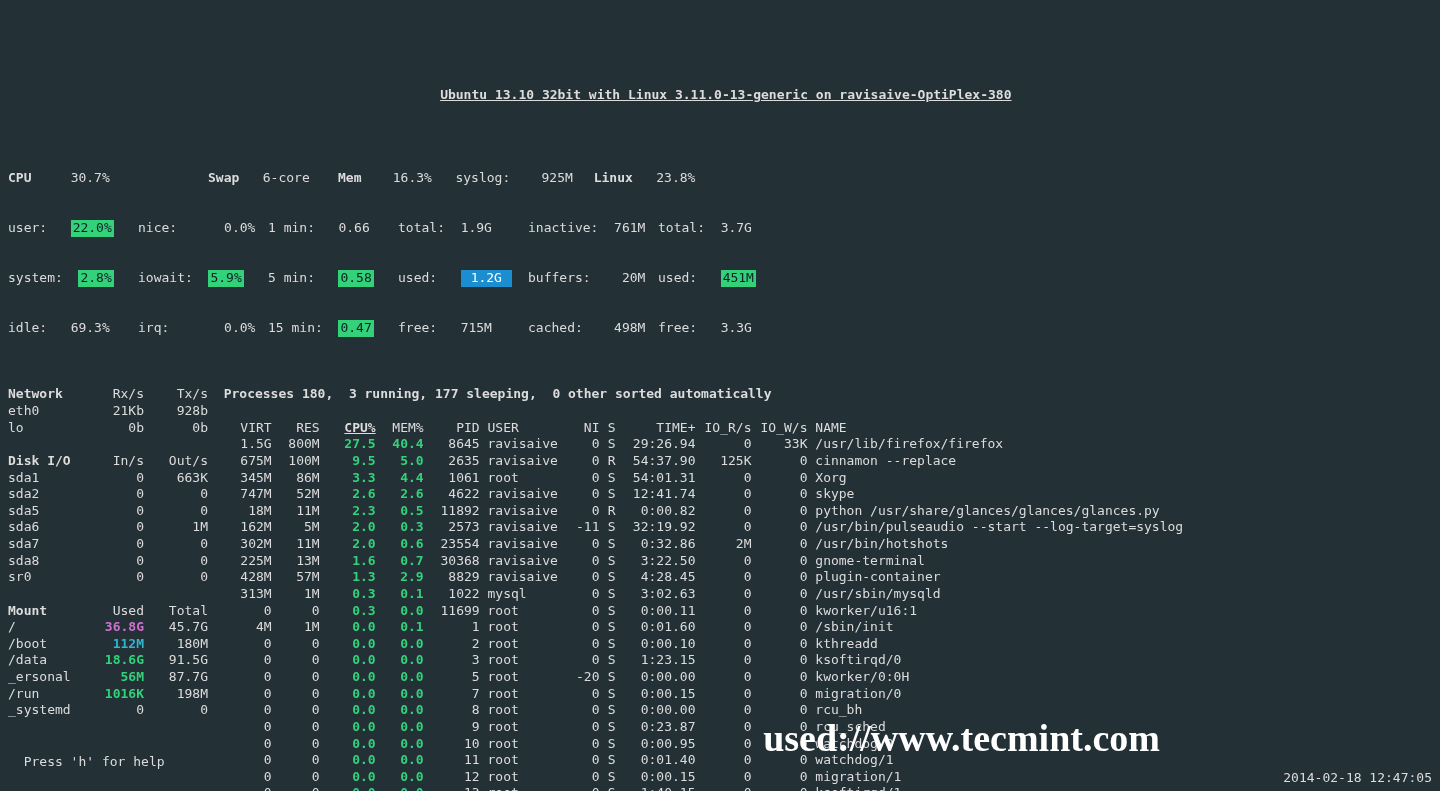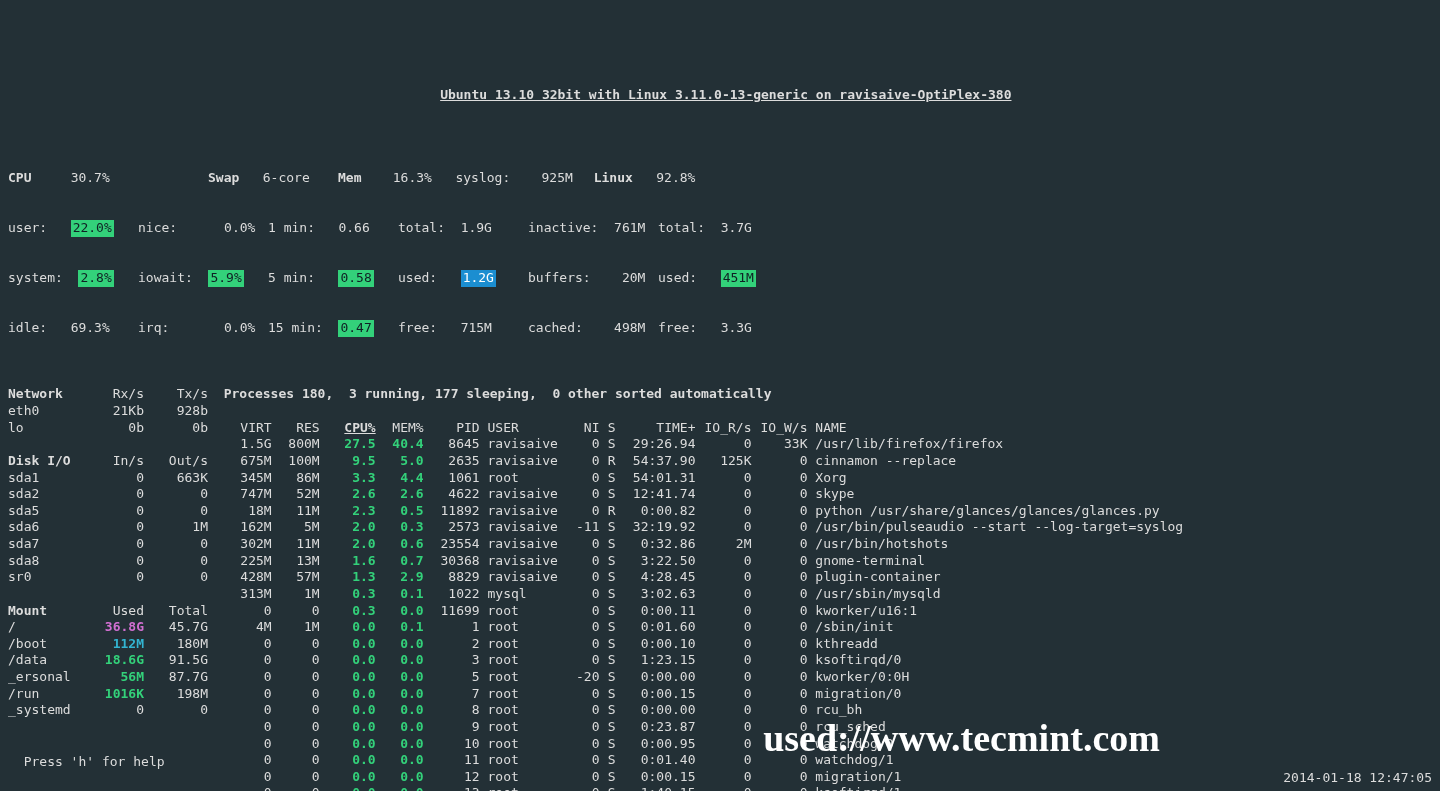--- a/index.html
+++ b/index.html
@@ -13,21 +13,21 @@
     white-space: pre;
     width: 1420px;
     overflow-x: hidden;
   }
   .u { text-decoration: underline; }
   .b { font-weight: bold; }
   .green { color: #33d17a; }
   .cyan  { color: #33b4d1; }
   .mag   { color: #d16fd1; }
   .bg-green { background: #33d17a; color: #102024; padding: 0 2px; }
-  .bg-cyan  { background: #1b8ed1; color: #fff; padding: 0 2px; }
+  .bg-cyan  { background: #1b8ed1; color: #fff; padding: 0 10px; }
   .row span { display: inline-block; }
   .watermark {
     position: fixed;
     right: 280px;
     bottom: 28px;
     font-family: Georgia, "Times New Roman", serif;
     font-size: 38px;
     font-weight: bold;
     color: #fff;
     pointer-events: none;
@@ -42,32 +42,32 @@
 </head>
 <body>
 
 
 
 <div style="text-align:center">
   <span class="b u">Ubuntu 13.10 32bit with Linux 3.11.0-13-generic on ravisaive-OptiPlex-380</span>
 </div>
 <br>
 <div class="row">
-<span style="width:200px"><span class="b">CPU</span>     <span>30.7%</span></span><span style="width:130px"><span class="b">Swap</span>   <span>6-core</span></span><span style="width:240px"><span class="b">Mem</span>    <span>16.3%</span>   <span>syslog:</span>    <span>925M</span></span><span style="width:180px">  <span class="b">Linux</span>   <span>92.8%</span></span>
+<span style="width:200px"><span class="b">CPU</span>     <span>30.7%</span></span><span style="width:130px"><span class="b">Swap</span>   <span>6-core</span></span><span style="width:240px"><span class="b">Mem</span>    <span>16.3%</span>   <span>syslog:</span>    <span>925M</span></span><span style="width:180px">  <span class="b">Linux</span>   <span>23.8%</span></span>
 <br>
 <span style="width:130px"><span>user:</span>   <span class="bg-green">22.0%</span></span><span style="width:130px"><span>nice:</span>      <span>0.0%</span></span><span style="width:130px"><span>1 min:</span>   <span>0.66</span></span><span style="width:130px"><span>total:</span>  <span>1.9G</span></span><span style="width:130px"><span>inactive:</span>  <span>761M</span></span><span style="width:130px"><span>total:</span>  <span>3.7G</span></span>
 <br>
 <span style="width:130px"><span>system:</span>  <span class="bg-green">2.8%</span></span><span style="width:130px"><span>iowait:</span>  <span class="bg-green">5.9%</span></span><span style="width:130px"><span>5 min:</span>   <span class="bg-green">0.58</span></span><span style="width:130px"><span>used:</span>   <span class="bg-cyan">1.2G</span></span><span style="width:130px"><span>buffers:</span>    <span>20M</span></span><span style="width:130px"><span>used:</span>   <span class="bg-green">451M</span></span>
 <br>
 <span style="width:130px"><span>idle:</span>   <span>69.3%</span></span><span style="width:130px"><span>irq:</span>       <span>0.0%</span></span><span style="width:130px"><span>15 min:</span>  <span class="bg-green">0.47</span></span><span style="width:130px"><span>free:</span>   <span>715M</span></span><span style="width:130px"><span>cached:</span>    <span>498M</span></span><span style="width:130px"><span>free:</span>   <span>3.3G</span></span>
 </div>
 <br>
 <div class="row" id="main-area"><span style="width:200px"><span class="b" style="width:72px;text-align:left">Network</span><span style="width:64px;text-align:right">Rx/s</span><span style="width:64px;text-align:right">Tx/s</span></span>  <span class="b">Processes 180,  3 running, 177 sleeping,  0 other sorted automatically</span><br><span style="width:200px"><span style="width:72px;text-align:left">eth0</span><span style="width:64px;text-align:right">21Kb</span><span style="width:64px;text-align:right">928b</span></span>  <br><span style="width:200px"><span style="width:72px;text-align:left">lo</span><span style="width:64px;text-align:right">0b</span><span style="width:64px;text-align:right">0b</span></span>  <span style="width:48px;text-align:right">VIRT</span><span style="width:48px;text-align:right">RES</span><span class="u b" style="width:56px;text-align:right">CPU%</span><span style="width:48px;text-align:right">MEM%</span><span style="width:56px;text-align:right">PID</span> <span style="width:80px;text-align:left">USER</span><span style="width:32px;text-align:right">NI</span><span style="width:16px;text-align:right">S</span><span style="width:80px;text-align:right">TIME+</span><span style="width:56px;text-align:right">IO_R/s</span><span style="width:56px;text-align:right">IO_W/s</span> <span style="width:32px;text-align:left">NAME</span><br><span style="width:200px"></span>  <span style="width:48px;text-align:right">1.5G</span><span style="width:48px;text-align:right">800M</span><span class="green b" style="width:56px;text-align:right">27.5</span><span class="green b" style="width:48px;text-align:right">40.4</span><span style="width:56px;text-align:right">8645</span> <span style="width:80px;text-align:left">ravisaive</span><span style="width:32px;text-align:right">0</span><span style="width:16px;text-align:right">S</span><span style="width:80px;text-align:right">29:26.94</span><span style="width:56px;text-align:right">0</span><span style="width:56px;text-align:right">33K</span> <span>/usr/lib/firefox/firefox</span><br><span style="width:200px"><span class="b" style="width:72px;text-align:left">Disk I/O</span><span style="width:64px;text-align:right">In/s</span><span style="width:64px;text-align:right">Out/s</span></span>  <span style="width:48px;text-align:right">675M</span><span style="width:48px;text-align:right">100M</span><span class="green b" style="width:56px;text-align:right">9.5</span><span class="green b" style="width:48px;text-align:right">5.0</span><span style="width:56px;text-align:right">2635</span> <span style="width:80px;text-align:left">ravisaive</span><span style="width:32px;text-align:right">0</span><span style="width:16px;text-align:right">R</span><span style="width:80px;text-align:right">54:37.90</span><span style="width:56px;text-align:right">125K</span><span style="width:56px;text-align:right">0</span> <span>cinnamon --replace</span><br><span style="width:200px"><span style="width:72px;text-align:left">sda1</span><span style="width:64px;text-align:right">0</span><span style="width:64px;text-align:right">663K</span></span>  <span style="width:48px;text-align:right">345M</span><span style="width:48px;text-align:right">86M</span><span class="green b" style="width:56px;text-align:right">3.3</span><span class="green b" style="width:48px;text-align:right">4.4</span><span style="width:56px;text-align:right">1061</span> <span style="width:80px;text-align:left">root</span><span style="width:32px;text-align:right">0</span><span style="width:16px;text-align:right">S</span><span style="width:80px;text-align:right">54:01.31</span><span style="width:56px;text-align:right">0</span><span style="width:56px;text-align:right">0</span> <span>Xorg</span><br><span style="width:200px"><span style="width:72px;text-align:left">sda2</span><span style="width:64px;text-align:right">0</span><span style="width:64px;text-align:right">0</span></span>  <span style="width:48px;text-align:right">747M</span><span style="width:48px;text-align:right">52M</span><span class="green b" style="width:56px;text-align:right">2.6</span><span class="green b" style="width:48px;text-align:right">2.6</span><span style="width:56px;text-align:right">4622</span> <span style="width:80px;text-align:left">ravisaive</span><span style="width:32px;text-align:right">0</span><span style="width:16px;text-align:right">S</span><span style="width:80px;text-align:right">12:41.74</span><span style="width:56px;text-align:right">0</span><span style="width:56px;text-align:right">0</span> <span>skype</span><br><span style="width:200px"><span style="width:72px;text-align:left">sda5</span><span style="width:64px;text-align:right">0</span><span style="width:64px;text-align:right">0</span></span>  <span style="width:48px;text-align:right">18M</span><span style="width:48px;text-align:right">11M</span><span class="green b" style="width:56px;text-align:right">2.3</span><span class="green b" style="width:48px;text-align:right">0.5</span><span style="width:56px;text-align:right">11892</span> <span style="width:80px;text-align:left">ravisaive</span><span style="width:32px;text-align:right">0</span><span style="width:16px;text-align:right">R</span><span style="width:80px;text-align:right">0:00.82</span><span style="width:56px;text-align:right">0</span><span style="width:56px;text-align:right">0</span> <span>python /usr/share/glances/glances/glances.py</span><br><span style="width:200px"><span style="width:72px;text-align:left">sda6</span><span style="width:64px;text-align:right">0</span><span style="width:64px;text-align:right">1M</span></span>  <span style="width:48px;text-align:right">162M</span><span style="width:48px;text-align:right">5M</span><span class="green b" style="width:56px;text-align:right">2.0</span><span class="green b" style="width:48px;text-align:right">0.3</span><span style="width:56px;text-align:right">2573</span> <span style="width:80px;text-align:left">ravisaive</span><span style="width:32px;text-align:right">-11</span><span style="width:16px;text-align:right">S</span><span style="width:80px;text-align:right">32:19.92</span><span style="width:56px;text-align:right">0</span><span style="width:56px;text-align:right">0</span> <span>/usr/bin/pulseaudio --start --log-target=syslog</span><br><span style="width:200px"><span style="width:72px;text-align:left">sda7</span><span style="width:64px;text-align:right">0</span><span style="width:64px;text-align:right">0</span></span>  <span style="width:48px;text-align:right">302M</span><span style="width:48px;text-align:right">11M</span><span class="green b" style="width:56px;text-align:right">2.0</span><span class="green b" style="width:48px;text-align:right">0.6</span><span style="width:56px;text-align:right">23554</span> <span style="width:80px;text-align:left">ravisaive</span><span style="width:32px;text-align:right">0</span><span style="width:16px;text-align:right">S</span><span style="width:80px;text-align:right">0:32.86</span><span style="width:56px;text-align:right">2M</span><span style="width:56px;text-align:right">0</span> <span>/usr/bin/hotshots</span><br><span style="width:200px"><span style="width:72px;text-align:left">sda8</span><span style="width:64px;text-align:right">0</span><span style="width:64px;text-align:right">0</span></span>  <span style="width:48px;text-align:right">225M</span><span style="width:48px;text-align:right">13M</span><span class="green b" style="width:56px;text-align:right">1.6</span><span class="green b" style="width:48px;text-align:right">0.7</span><span style="width:56px;text-align:right">30368</span> <span style="width:80px;text-align:left">ravisaive</span><span style="width:32px;text-align:right">0</span><span style="width:16px;text-align:right">S</span><span style="width:80px;text-align:right">3:22.50</span><span style="width:56px;text-align:right">0</span><span style="width:56px;text-align:right">0</span> <span>gnome-terminal</span><br><span style="width:200px"><span style="width:72px;text-align:left">sr0</span><span style="width:64px;text-align:right">0</span><span style="width:64px;text-align:right">0</span></span>  <span style="width:48px;text-align:right">428M</span><span style="width:48px;text-align:right">57M</span><span class="green b" style="width:56px;text-align:right">1.3</span><span class="green b" style="width:48px;text-align:right">2.9</span><span style="width:56px;text-align:right">8829</span> <span style="width:80px;text-align:left">ravisaive</span><span style="width:32px;text-align:right">0</span><span style="width:16px;text-align:right">S</span><span style="width:80px;text-align:right">4:28.45</span><span style="width:56px;text-align:right">0</span><span style="width:56px;text-align:right">0</span> <span>plugin-container</span><br><span style="width:200px"></span>  <span style="width:48px;text-align:right">313M</span><span style="width:48px;text-align:right">1M</span><span class="green b" style="width:56px;text-align:right">0.3</span><span class="green b" style="width:48px;text-align:right">0.1</span><span style="width:56px;text-align:right">1022</span> <span style="width:80px;text-align:left">mysql</span><span style="width:32px;text-align:right">0</span><span style="width:16px;text-align:right">S</span><span style="width:80px;text-align:right">3:02.63</span><span style="width:56px;text-align:right">0</span><span style="width:56px;text-align:right">0</span> <span>/usr/sbin/mysqld</span><br><span style="width:200px"><span class="b" style="width:72px;text-align:left">Mount</span><span style="width:64px;text-align:right">Used</span><span style="width:64px;text-align:right">Total</span></span>  <span style="width:48px;text-align:right">0</span><span style="width:48px;text-align:right">0</span><span class="green b" style="width:56px;text-align:right">0.3</span><span class="green b" style="width:48px;text-align:right">0.0</span><span style="width:56px;text-align:right">11699</span> <span style="width:80px;text-align:left">root</span><span style="width:32px;text-align:right">0</span><span style="width:16px;text-align:right">S</span><span style="width:80px;text-align:right">0:00.11</span><span style="width:56px;text-align:right">0</span><span style="width:56px;text-align:right">0</span> <span>kworker/u16:1</span><br><span style="width:200px"><span style="width:72px;text-align:left">/</span><span class="mag b" style="width:64px;text-align:right">36.8G</span><span style="width:64px;text-align:right">45.7G</span></span>  <span style="width:48px;text-align:right">4M</span><span style="width:48px;text-align:right">1M</span><span class="green b" style="width:56px;text-align:right">0.0</span><span class="green b" style="width:48px;text-align:right">0.1</span><span style="width:56px;text-align:right">1</span> <span style="width:80px;text-align:left">root</span><span style="width:32px;text-align:right">0</span><span style="width:16px;text-align:right">S</span><span style="width:80px;text-align:right">0:01.60</span><span style="width:56px;text-align:right">0</span><span style="width:56px;text-align:right">0</span> <span>/sbin/init</span><br><span style="width:200px"><span style="width:72px;text-align:left">/boot</span><span class="cyan b" style="width:64px;text-align:right">112M</span><span style="width:64px;text-align:right">180M</span></span>  <span style="width:48px;text-align:right">0</span><span style="width:48px;text-align:right">0</span><span class="green b" style="width:56px;text-align:right">0.0</span><span class="green b" style="width:48px;text-align:right">0.0</span><span style="width:56px;text-align:right">2</span> <span style="width:80px;text-align:left">root</span><span style="width:32px;text-align:right">0</span><span style="width:16px;text-align:right">S</span><span style="width:80px;text-align:right">0:00.10</span><span style="width:56px;text-align:right">0</span><span style="width:56px;text-align:right">0</span> <span>kthreadd</span><br><span style="width:200px"><span style="width:72px;text-align:left">/data</span><span class="green b" style="width:64px;text-align:right">18.6G</span><span style="width:64px;text-align:right">91.5G</span></span>  <span style="width:48px;text-align:right">0</span><span style="width:48px;text-align:right">0</span><span class="green b" style="width:56px;text-align:right">0.0</span><span class="green b" style="width:48px;text-align:right">0.0</span><span style="width:56px;text-align:right">3</span> <span style="width:80px;text-align:left">root</span><span style="width:32px;text-align:right">0</span><span style="width:16px;text-align:right">S</span><span style="width:80px;text-align:right">1:23.15</span><span style="width:56px;text-align:right">0</span><span style="width:56px;text-align:right">0</span> <span>ksoftirqd/0</span><br><span style="width:200px"><span style="width:72px;text-align:left">_ersonal</span><span class="green b" style="width:64px;text-align:right">56M</span><span style="width:64px;text-align:right">87.7G</span></span>  <span style="width:48px;text-align:right">0</span><span style="width:48px;text-align:right">0</span><span class="green b" style="width:56px;text-align:right">0.0</span><span class="green b" style="width:48px;text-align:right">0.0</span><span style="width:56px;text-align:right">5</span> <span style="width:80px;text-align:left">root</span><span style="width:32px;text-align:right">-20</span><span style="width:16px;text-align:right">S</span><span style="width:80px;text-align:right">0:00.00</span><span style="width:56px;text-align:right">0</span><span style="width:56px;text-align:right">0</span> <span>kworker/0:0H</span><br><span style="width:200px"><span style="width:72px;text-align:left">/run</span><span class="green b" style="width:64px;text-align:right">1016K</span><span style="width:64px;text-align:right">198M</span></span>  <span style="width:48px;text-align:right">0</span><span style="width:48px;text-align:right">0</span><span class="green b" style="width:56px;text-align:right">0.0</span><span class="green b" style="width:48px;text-align:right">0.0</span><span style="width:56px;text-align:right">7</span> <span style="width:80px;text-align:left">root</span><span style="width:32px;text-align:right">0</span><span style="width:16px;text-align:right">S</span><span style="width:80px;text-align:right">0:00.15</span><span style="width:56px;text-align:right">0</span><span style="width:56px;text-align:right">0</span> <span>migration/0</span><br><span style="width:200px"><span style="width:72px;text-align:left">_systemd</span><span style="width:64px;text-align:right">0</span><span style="width:64px;text-align:right">0</span></span>  <span style="width:48px;text-align:right">0</span><span style="width:48px;text-align:right">0</span><span class="green b" style="width:56px;text-align:right">0.0</span><span class="green b" style="width:48px;text-align:right">0.0</span><span style="width:56px;text-align:right">8</span> <span style="width:80px;text-align:left">root</span><span style="width:32px;text-align:right">0</span><span style="width:16px;text-align:right">S</span><span style="width:80px;text-align:right">0:00.00</span><span style="width:56px;text-align:right">0</span><span style="width:56px;text-align:right">0</span> <span>rcu_bh</span><br><span style="width:200px"></span>  <span style="width:48px;text-align:right">0</span><span style="width:48px;text-align:right">0</span><span class="green b" style="width:56px;text-align:right">0.0</span><span class="green b" style="width:48px;text-align:right">0.0</span><span style="width:56px;text-align:right">9</span> <span style="width:80px;text-align:left">root</span><span style="width:32px;text-align:right">0</span><span style="width:16px;text-align:right">S</span><span style="width:80px;text-align:right">0:23.87</span><span style="width:56px;text-align:right">0</span><span style="width:56px;text-align:right">0</span> <span>rcu_sched</span><br><span style="width:200px"></span>  <span style="width:48px;text-align:right">0</span><span style="width:48px;text-align:right">0</span><span class="green b" style="width:56px;text-align:right">0.0</span><span class="green b" style="width:48px;text-align:right">0.0</span><span style="width:56px;text-align:right">10</span> <span style="width:80px;text-align:left">root</span><span style="width:32px;text-align:right">0</span><span style="width:16px;text-align:right">S</span><span style="width:80px;text-align:right">0:00.95</span><span style="width:56px;text-align:right">0</span><span style="width:56px;text-align:right">0</span> <span>watchdog/0</span><br><span style="width:200px"></span>  <span style="width:48px;text-align:right">0</span><span style="width:48px;text-align:right">0</span><span class="green b" style="width:56px;text-align:right">0.0</span><span class="green b" style="width:48px;text-align:right">0.0</span><span style="width:56px;text-align:right">11</span> <span style="width:80px;text-align:left">root</span><span style="width:32px;text-align:right">0</span><span style="width:16px;text-align:right">S</span><span style="width:80px;text-align:right">0:01.40</span><span style="width:56px;text-align:right">0</span><span style="width:56px;text-align:right">0</span> <span>watchdog/1</span><br><span style="width:200px"></span>  <span style="width:48px;text-align:right">0</span><span style="width:48px;text-align:right">0</span><span class="green b" style="width:56px;text-align:right">0.0</span><span class="green b" style="width:48px;text-align:right">0.0</span><span style="width:56px;text-align:right">12</span> <span style="width:80px;text-align:left">root</span><span style="width:32px;text-align:right">0</span><span style="width:16px;text-align:right">S</span><span style="width:80px;text-align:right">0:00.15</span><span style="width:56px;text-align:right">0</span><span style="width:56px;text-align:right">0</span> <span>migration/1</span><br><span style="width:200px"></span>  <span style="width:48px;text-align:right">0</span><span style="width:48px;text-align:right">0</span><span class="green b" style="width:56px;text-align:right">0.0</span><span class="green b" style="width:48px;text-align:right">0.0</span><span style="width:56px;text-align:right">13</span> <span style="width:80px;text-align:left">root</span><span style="width:32px;text-align:right">0</span><span style="width:16px;text-align:right">S</span><span style="width:80px;text-align:right">1:40.15</span><span style="width:56px;text-align:right">0</span><span style="width:56px;text-align:right">0</span> <span>ksoftirqd/1</span><br><span style="width:200px"></span>    <br><span style="width:200px"></span>    <br><span style="width:200px"></span>    <br><span style="width:200px"></span>    <br><span style="width:200px"></span>    <br><span style="width:200px"></span>    <br><span style="width:200px"></span>    <br><span style="width:200px"></span>    <br><span style="width:200px"></span>    <br><span style="width:200px"></span>    <br><span style="width:200px"></span>    <br><span style="width:200px"></span>    <br></div>
 
 <div class="watermark">used://www.tecmint.com</div>
 
 <div class="footerline">
   <span>Press 'h' for help</span>
-  <span style="float:right">2014-01-18 12:47:05</span>
+  <span style="float:right">2014-02-18 12:47:05</span>
 </div>
 
 
 
 
 </body></html>

